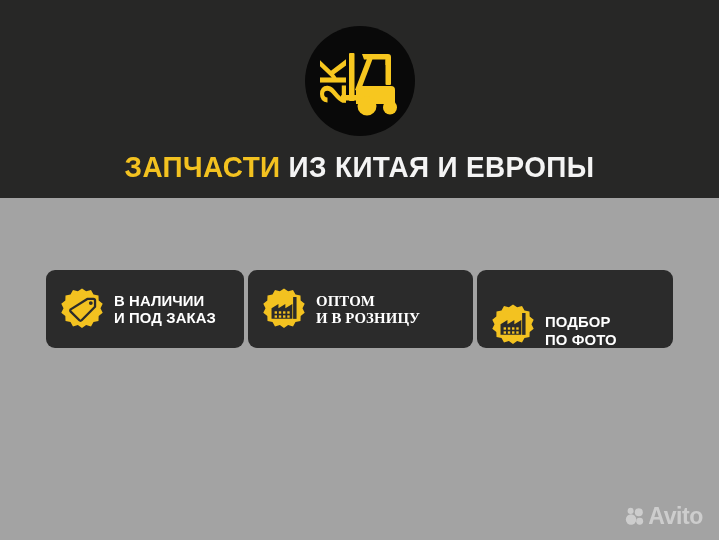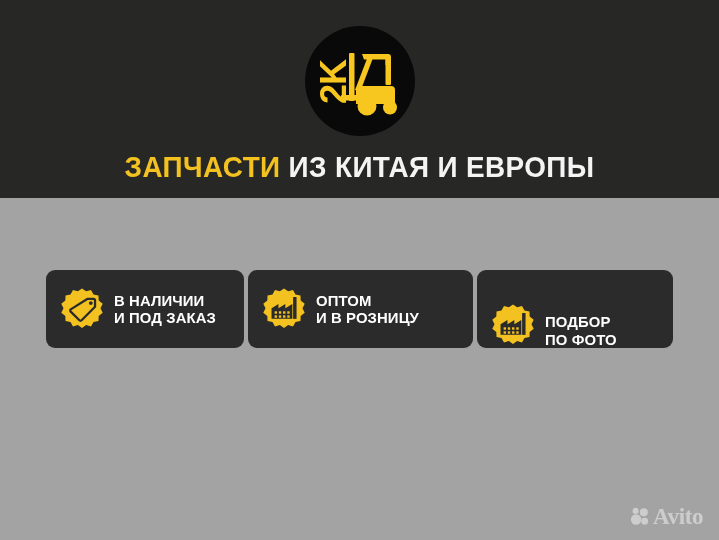--- a/index.html
+++ b/index.html
@@ -73,21 +73,21 @@
   .card {
     background: #2b2b2b;
     border-radius: 9px;
     display: flex;
     align-items: center;
     height: 78px;
     box-sizing: border-box;
     padding-left: 13px;
   }
   .card.c1 { width: 207px; }
-  .card.c2 { width: 235px; }
+  .card.c2 { width: 235px; font-family: Liberation Serif, serif; }
   .card.c3 { width: 205px; align-items: flex-end; }
 
   .card-icon {
     width: 46px;
     height: 46px;
     flex: 0 0 46px;
     margin-right: 9px;
   }
   .card-text {
     color: #ffffff;
@@ -102,21 +102,20 @@
   .card-text .l2 { display: block; }
 
   
   #avito {
     position: absolute;
     right: 16px;
     bottom: 12px;
     display: flex;
     align-items: center;
     opacity: 0.62;
-    font-family: Liberation Serif, serif;
   }
   #avito-dots { width: 19px; height: 19px; margin-right: 4px; }
   #avito-word {
     color: #e8e8e8;
     font-size: 23px;
     font-weight: 700;
     line-height: 23px;
     letter-spacing: -0.4px;
   }
 </style>

